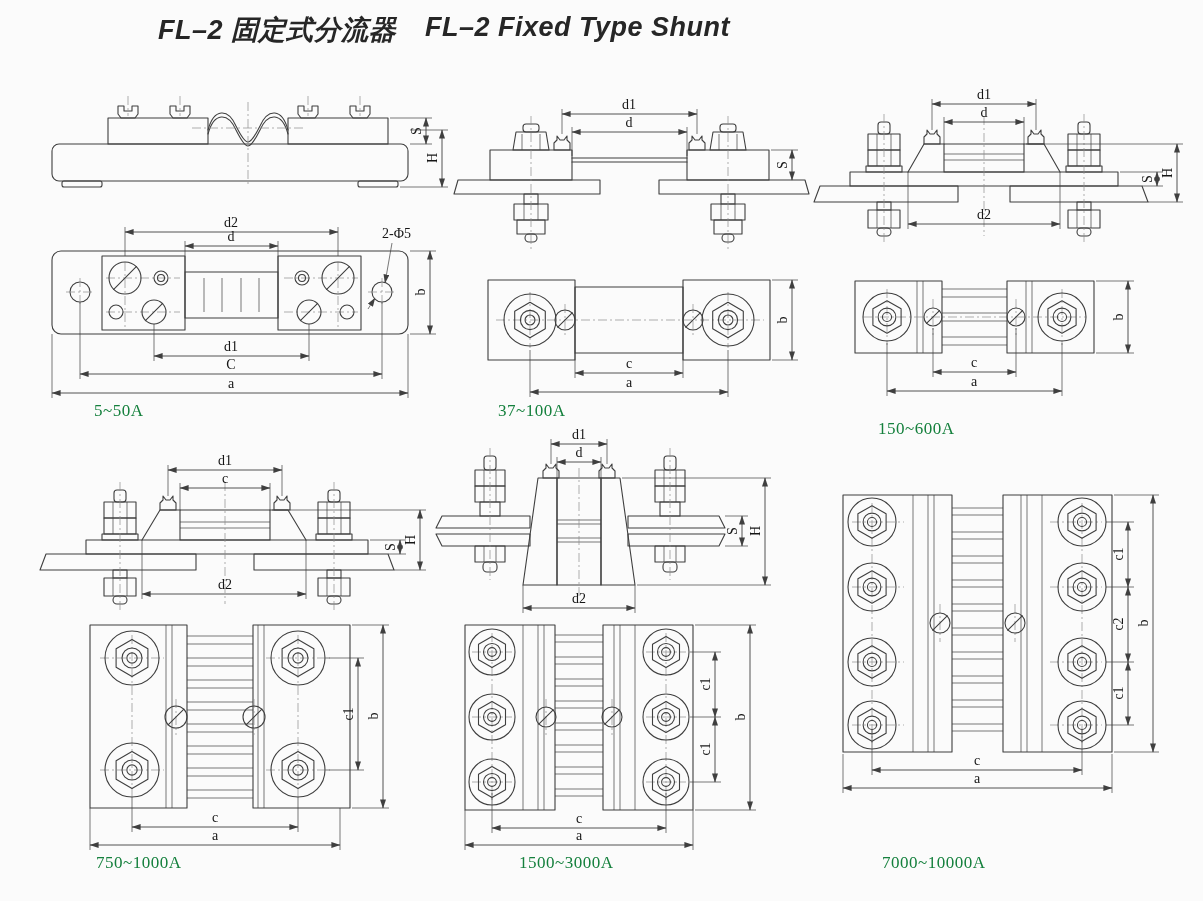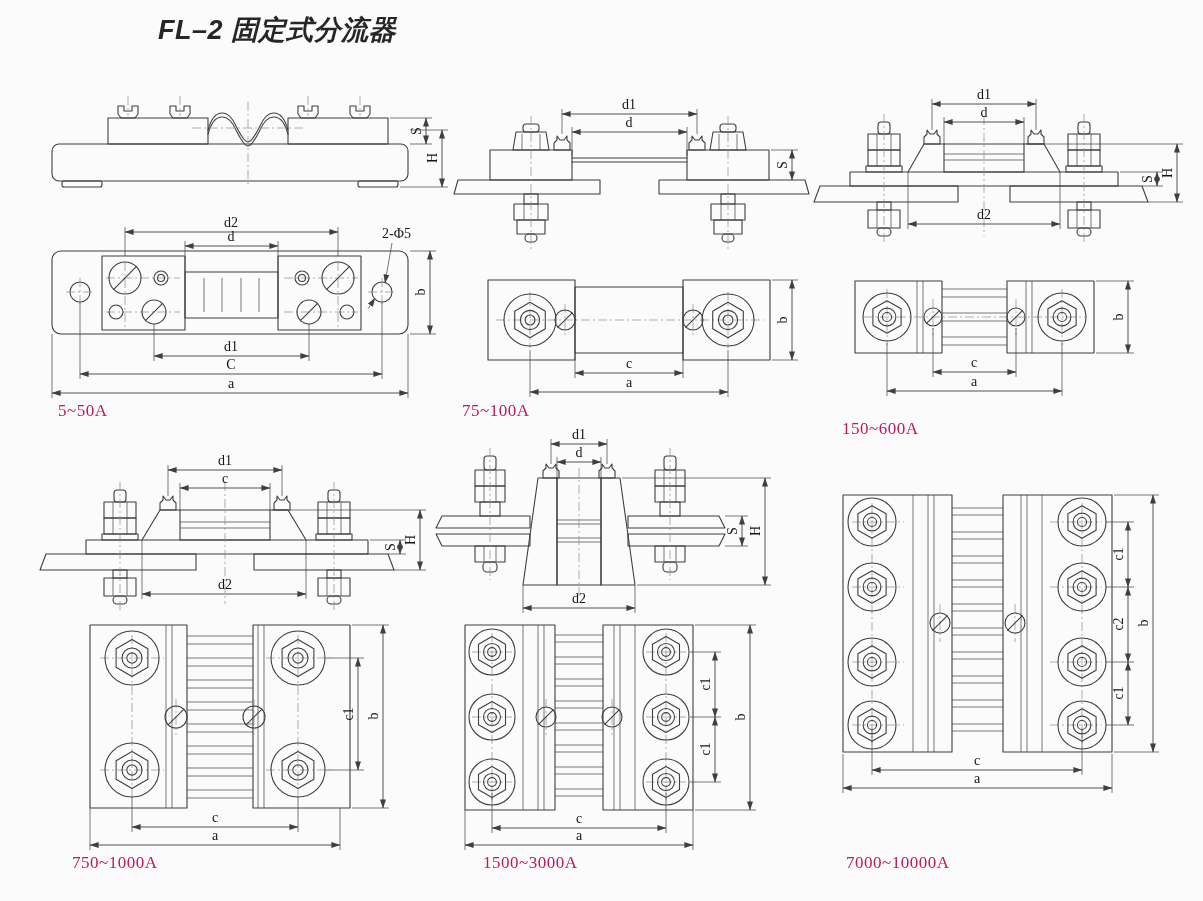--- a/index.html
+++ b/index.html
@@ -1,35 +1,36 @@
 <!DOCTYPE html>
 <html><head>
 <meta charset="utf-8">
 <style>
   html,body{margin:0;padding:0;}
   .page{position:relative;width:1203px;height:901px;background:#fbfbfb;overflow:hidden;
         font-family:"Liberation Serif",serif;color:#1f1f1f;}
   .title{position:absolute;left:158px;top:12px;display:flex;gap:29px;
          font:italic bold 27px "Liberation Sans",sans-serif;color:#262626;letter-spacing:.5px;white-space:nowrap;}
-  .range-label{position:absolute;font:17px "Liberation Serif",serif;color:#be185d;letter-spacing:.5px;white-space:nowrap;}
+  .range-label{position:absolute;font:17px "Liberation Serif",serif;color:#15803d;letter-spacing:.5px;white-space:nowrap;margin-left:36px;}
   svg{position:absolute;overflow:visible;}
   .ln{fill:none;stroke:#3f3f3f;stroke-width:1.1;stroke-linejoin:round;stroke-linecap:round;}
   .thin{fill:none;stroke:#3f3f3f;stroke-width:.7;}
   .dim{fill:none;stroke:#3f3f3f;stroke-width:.9;}
   .ext{fill:none;stroke:#3f3f3f;stroke-width:.7;}
   .cl{fill:none;stroke:#8d8d8d;stroke-width:.7;stroke-dasharray:9 3 2 3;}
   .dtx{font:14px "Liberation Serif",serif;fill:#151515;}
 </style>
 </head>
 <body>
 
 <div class="page">
 
   <div class="title">
     <span>FL–2 固定式分流器</span>
+    <span>FL–2 Fixed Type Shunt</span>
   </div>
 
   <svg width="410" height="320" style="left:40px;top:86px">
     <defs>
         <marker id="m1" markerWidth="10" markerHeight="8" refX="8.6" refY="3" orient="auto-start-reverse" markerUnits="userSpaceOnUse">
           <path d="M0,0 L9,3 L0,6 Z" fill="#3f3f3f"></path>
         </marker>
       </defs>
     <g>
       <rect class="ln" x="12" y="58" width="356" height="37" rx="7"></rect>
@@ -842,18 +843,18 @@
       <g>
         <line class="ext" x1="15" y1="296" x2="15" y2="335"></line>
           <line class="ext" x1="284" y1="296" x2="284" y2="335"></line>
         <line class="dim" x1="15" y1="330" x2="284" y2="330" marker-start="url(#m6)" marker-end="url(#m6)"></line>
         <text class="dtx" text-anchor="middle" x="149" y="325">a</text>
       </g>
     </g>
   </svg>
 
   <div class="range-label" style="left:58px;top:401px">5~50A</div>
-  <div class="range-label" style="left:462px;top:401px">75~100A</div>
+  <div class="range-label" style="left:462px;top:401px">37~100A</div>
   <div class="range-label" style="left:842px;top:419px">150~600A</div>
-  <div class="range-label" style="left:72px;top:853px">750~1000A</div>
+  <div class="range-label" style="left:60px;top:853px">750~1000A</div>
   <div class="range-label" style="left:483px;top:853px">1500~3000A</div>
   <div class="range-label" style="left:846px;top:853px">7000~10000A</div>
 </div>
 
 </body></html>

